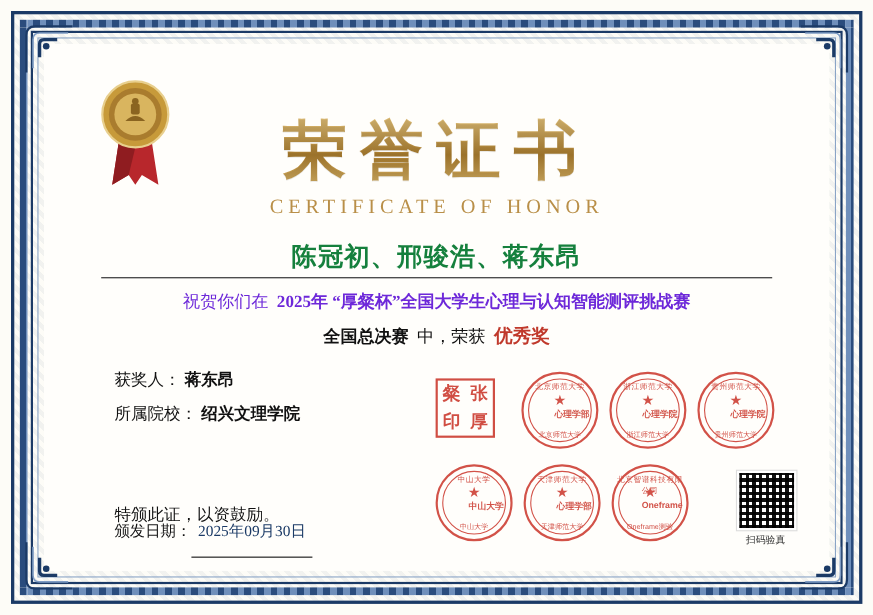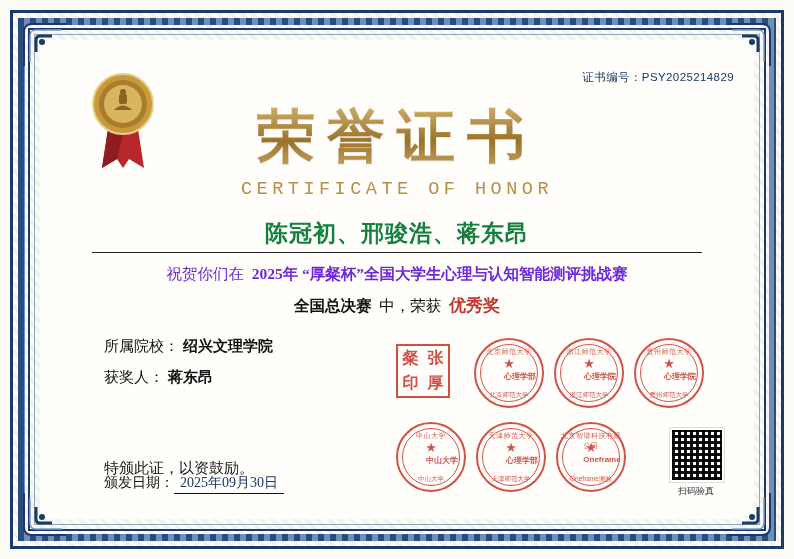--- a/index.html
+++ b/index.html
@@ -93,21 +93,21 @@
     color: #b08840;
     background: linear-gradient(180deg,#e0c07a 0%,#a97c2e 55%,#d8b468 100%);
     -webkit-background-clip: text;
     background-clip: text;
     -webkit-text-fill-color: transparent;
     text-shadow: 0 1px 0 rgba(0,0,0,0.08);
     line-height: 1.15;
   }
   .title-en {
     margin-top: 8px;
-    font-family: Liberation Mono, monospace;
+    font-family: Liberation Serif, serif;
     font-size: 18.5px;
     letter-spacing: 4.5px;
     color: #b98f48;
   }
 
   .names {
     position: absolute;
     left: 0; right: 0; top: 172px;
     text-align: center;
     font-family: "Liberation Serif", "DejaVu Serif", serif;
@@ -177,21 +177,21 @@
     position: absolute;
     left: 58px; top: 428px;
     font-family: "Liberation Serif", "DejaVu Serif", serif;
     font-size: 14px;
     color: #111;
     white-space: nowrap;
   }
   .issue .date {
     display: inline-block;
     border-bottom: 1px solid #111;
-    padding: 0 6px 1px 6px;
+    padding: 0 6px 14px 6px;
     color: #1b3a66;
   }
 
   
   .seal-area {
     position: absolute;
     right: 22px; top: 292px;
     width: 330px; height: 160px;
   }
   .seal {
@@ -313,23 +313,20 @@
     <svg width="46" height="46" viewBox="0 0 46 46">
       <path d="M2 44 L2 10 Q2 2 10 2 L44 2" fill="none" stroke="#1b3a66" stroke-width="2"></path>
       <path d="M8 40 L8 14 Q8 8 14 8 L40 8" fill="none" stroke="#7f9cc3" stroke-width="1.5"></path>
       <path d="M14 30 L14 18 Q14 14 18 14 L30 14" fill="none" stroke="#1b3a66" stroke-width="3"></path>
       <circle cx="20" cy="20" r="3" fill="#1b3a66"></circle>
     </svg>
   </div>
 
   <div class="content">
 
-    <div class="cert-no">
-      <span>证书编号：</span><span>PSY2025214829</span>
-    </div>
 
     <div class="medal">
       <svg width="78" height="110" viewBox="0 0 78 110">
         <path d="M26 52 L18 104 L33 95 L39 104 L45 95 L60 104 L52 52 Z" fill="#b8272c"></path>
         <path d="M26 52 L18 104 L33 95 L39 70 Z" fill="#8f1c20"></path>
         <circle cx="39" cy="40" r="30" fill="#c79a3a"></circle>
         <circle cx="39" cy="40" r="30" fill="none" stroke="#e8cf8d" stroke-width="2"></circle>
         <circle cx="39" cy="40" r="24" fill="#a97c2e"></circle>
         <circle cx="39" cy="40" r="19" fill="#d9b55f"></circle>
         <path d="M30 46 q9 -9 18 0 z" fill="#8a6420"></path>
@@ -353,24 +350,24 @@
     </div>
 
     <div class="line-award">
       <span class="stage">全国总决赛</span>
       &nbsp;<span>中，荣获</span>
       <span class="prize">优秀奖</span>
     </div>
 
     <div class="fields">
       <div class="row">
+        <span class="lbl">获奖人：</span><span class="val">蒋东昂</span>
+      </div>
+      <div class="row">
         <span class="lbl">所属院校：</span><span class="val">绍兴文理学院</span>
-      </div>
-      <div class="row">
-        <span class="lbl">获奖人：</span><span class="val">蒋东昂</span>
       </div>
     </div>
 
     <div class="note">特颁此证，以资鼓励。</div>
 
     <div class="issue">
       <span>颁发日期：</span><span class="date">2025年09月30日</span>
     </div>
 
     <div class="seal-area">

